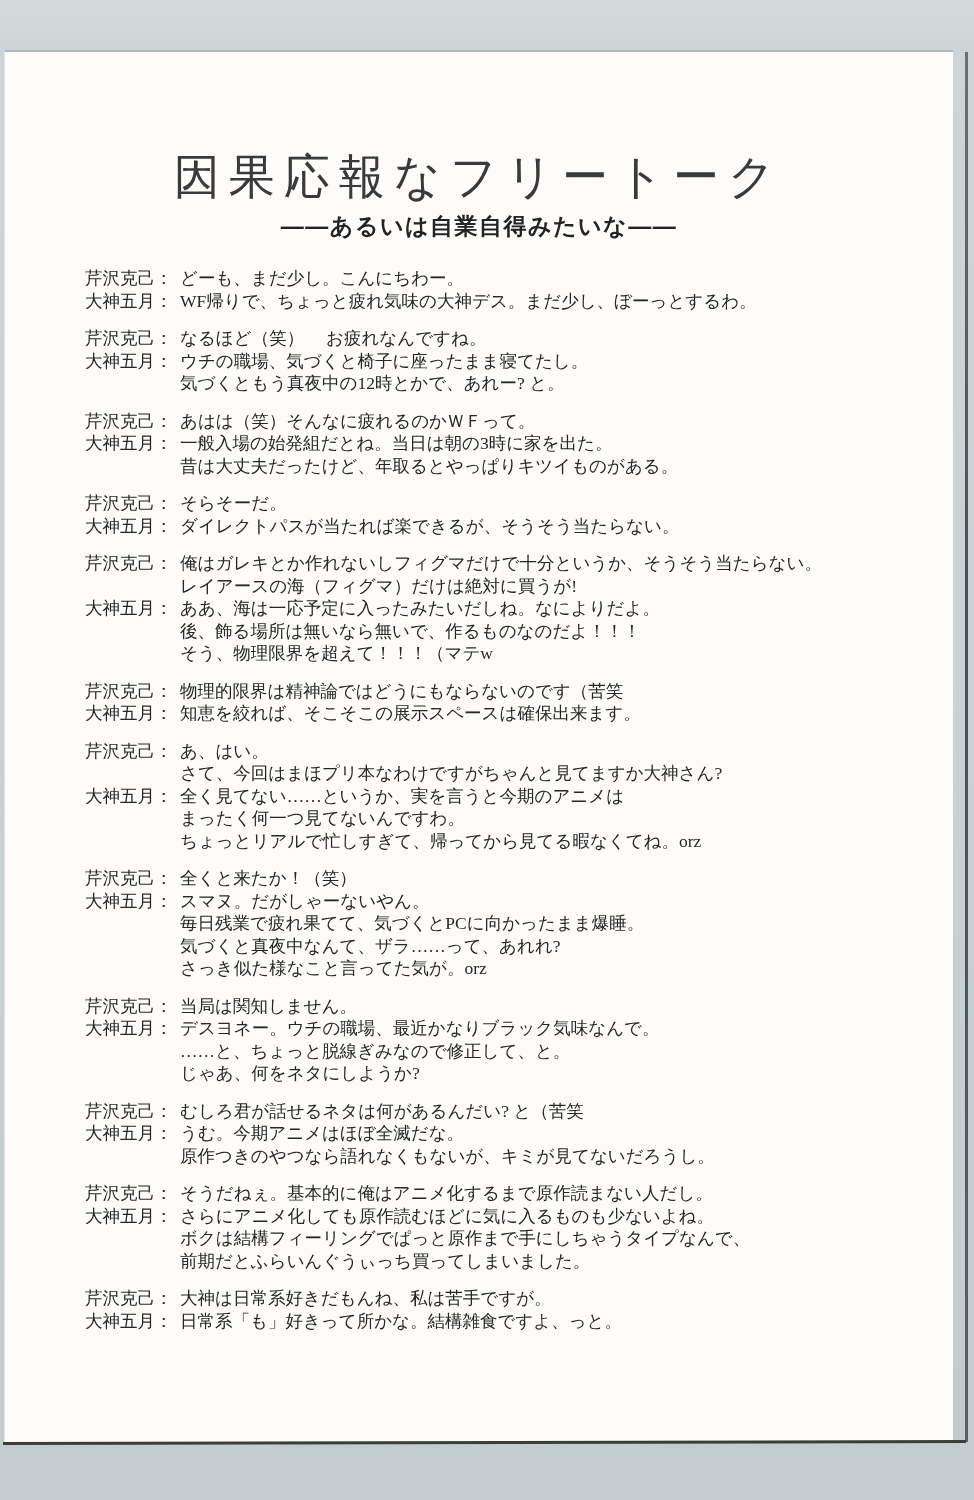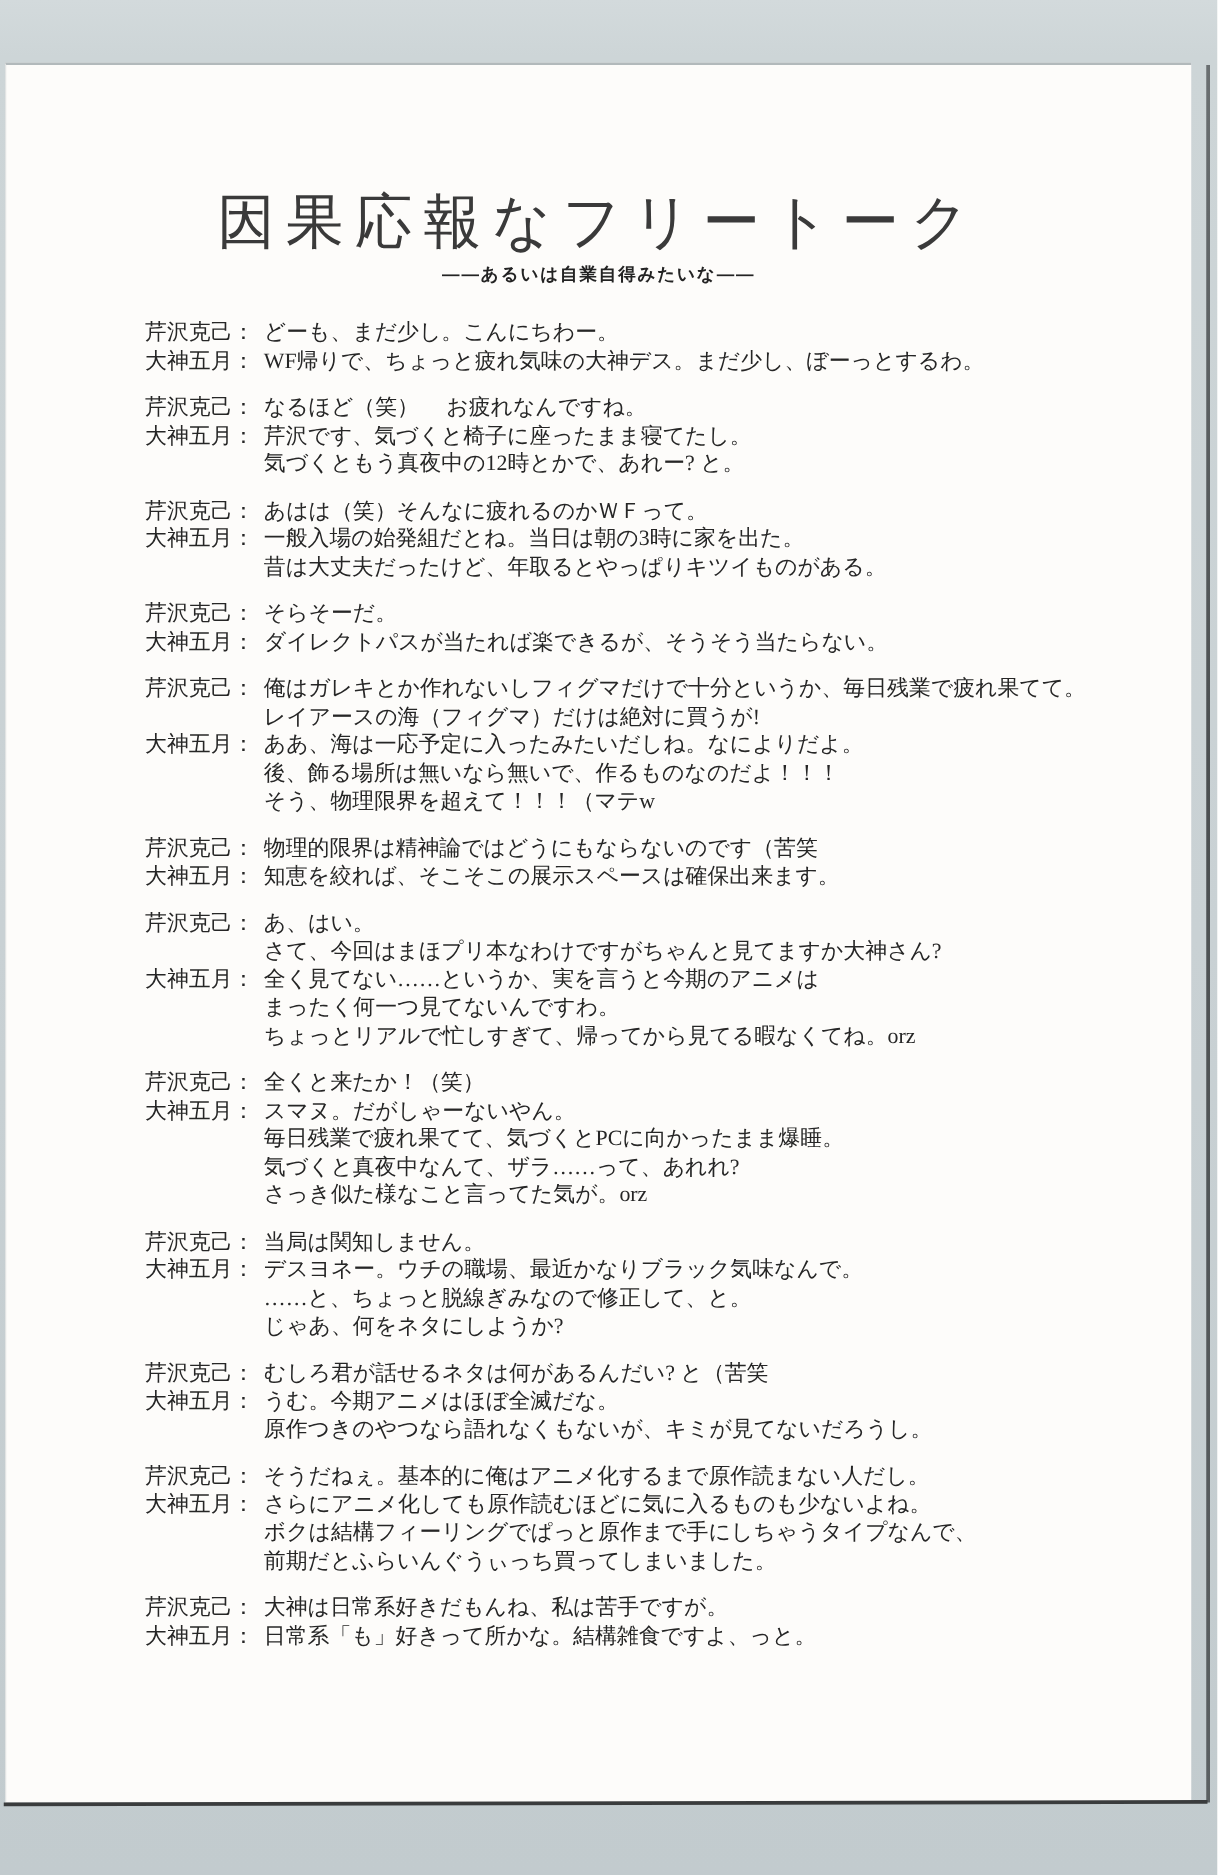--- a/index.html
+++ b/index.html
@@ -51,29 +51,29 @@
     font-size: 46px;
     font-weight: normal;
     letter-spacing: 9px;
     color: #3a3a3a;
     font-family: "DejaVu Serif", "Liberation Serif", serif;
     transform: scaleY(1.04);
   }
   .subtitle {
     margin-top: 4px;
     text-align: center;
-    font-size: 14px;
+    font-size: 23px;
     font-weight: 600;
     letter-spacing: 1.5px;
     color: #232323;
     font-family: "Liberation Sans", "DejaVu Sans", sans-serif;
   }
   .dialogue {
     margin-top: 25px;
-    padding-left: 111px;
+    padding-left: 80px;
     padding-right: 30px;
     font-size: 17.5px;
     color: #262626;
   }
   .block {
     margin-bottom: 15px;
   }
   .line {
     display: flex;
     line-height: 22.5px;
@@ -105,21 +105,21 @@
             <span class="text">WF帰りで、ちょっと疲れ気味の大神デス。まだ少し、ぼーっとするわ。</span>
           </div>
         </div>
         <div class="block">
           <div class="line">
             <span class="speaker">芹沢克己：</span>
             <span class="text">なるほど（笑）　 お疲れなんですね。</span>
           </div>
           <div class="line">
             <span class="speaker">大神五月：</span>
-            <span class="text">芹沢です、気づくと椅子に座ったまま寝てたし。</span>
+            <span class="text">ウチの職場、気づくと椅子に座ったまま寝てたし。</span>
           </div>
           <div class="line">
             <span class="speaker"></span>
             <span class="text">気づくともう真夜中の12時とかで、あれー? と。</span>
           </div>
         </div>
         <div class="block">
           <div class="line">
             <span class="speaker">芹沢克己：</span>
             <span class="text">あはは（笑）そんなに疲れるのかＷＦって。</span>
@@ -139,21 +139,21 @@
             <span class="text">そらそーだ。</span>
           </div>
           <div class="line">
             <span class="speaker">大神五月：</span>
             <span class="text">ダイレクトパスが当たれば楽できるが、そうそう当たらない。</span>
           </div>
         </div>
         <div class="block">
           <div class="line">
             <span class="speaker">芹沢克己：</span>
-            <span class="text">俺はガレキとか作れないしフィグマだけで十分というか、毎日残業で疲れ果てて。</span>
+            <span class="text">俺はガレキとか作れないしフィグマだけで十分というか、そうそう当たらない。</span>
           </div>
           <div class="line">
             <span class="speaker"></span>
             <span class="text">レイアースの海（フィグマ）だけは絶対に買うが!</span>
           </div>
           <div class="line">
             <span class="speaker">大神五月：</span>
             <span class="text">ああ、海は一応予定に入ったみたいだしね。なによりだよ。</span>
           </div>
           <div class="line">

